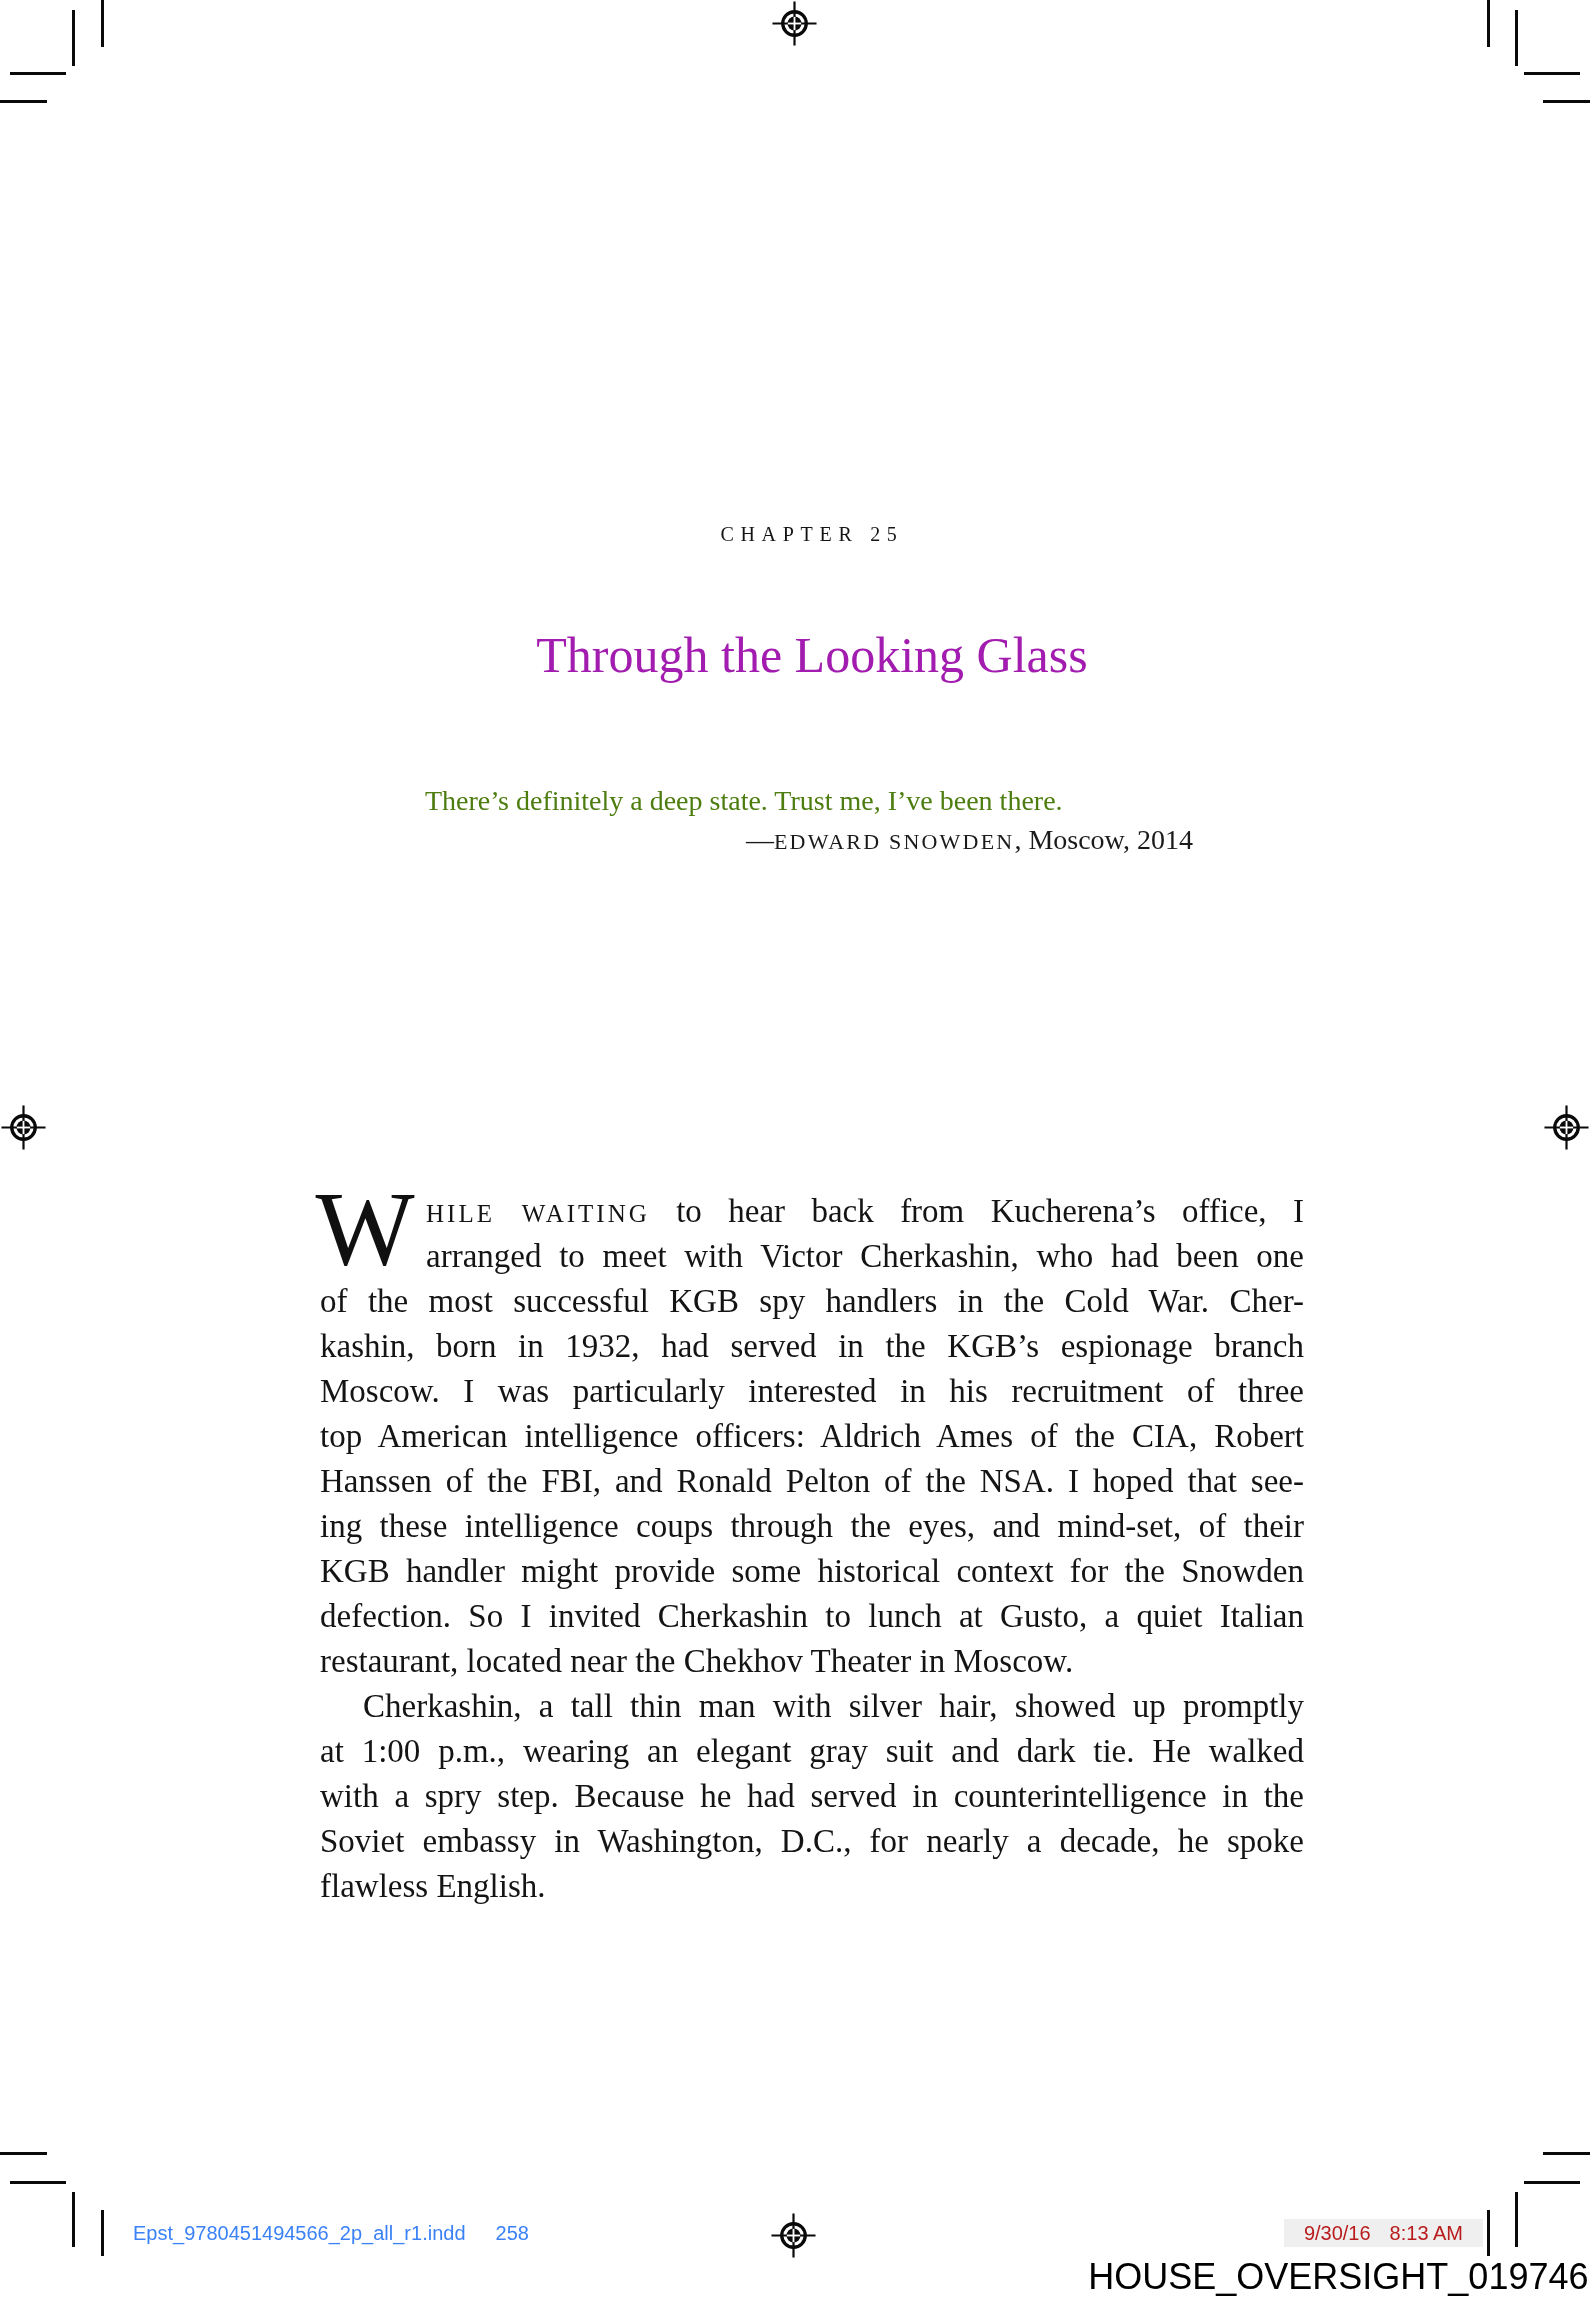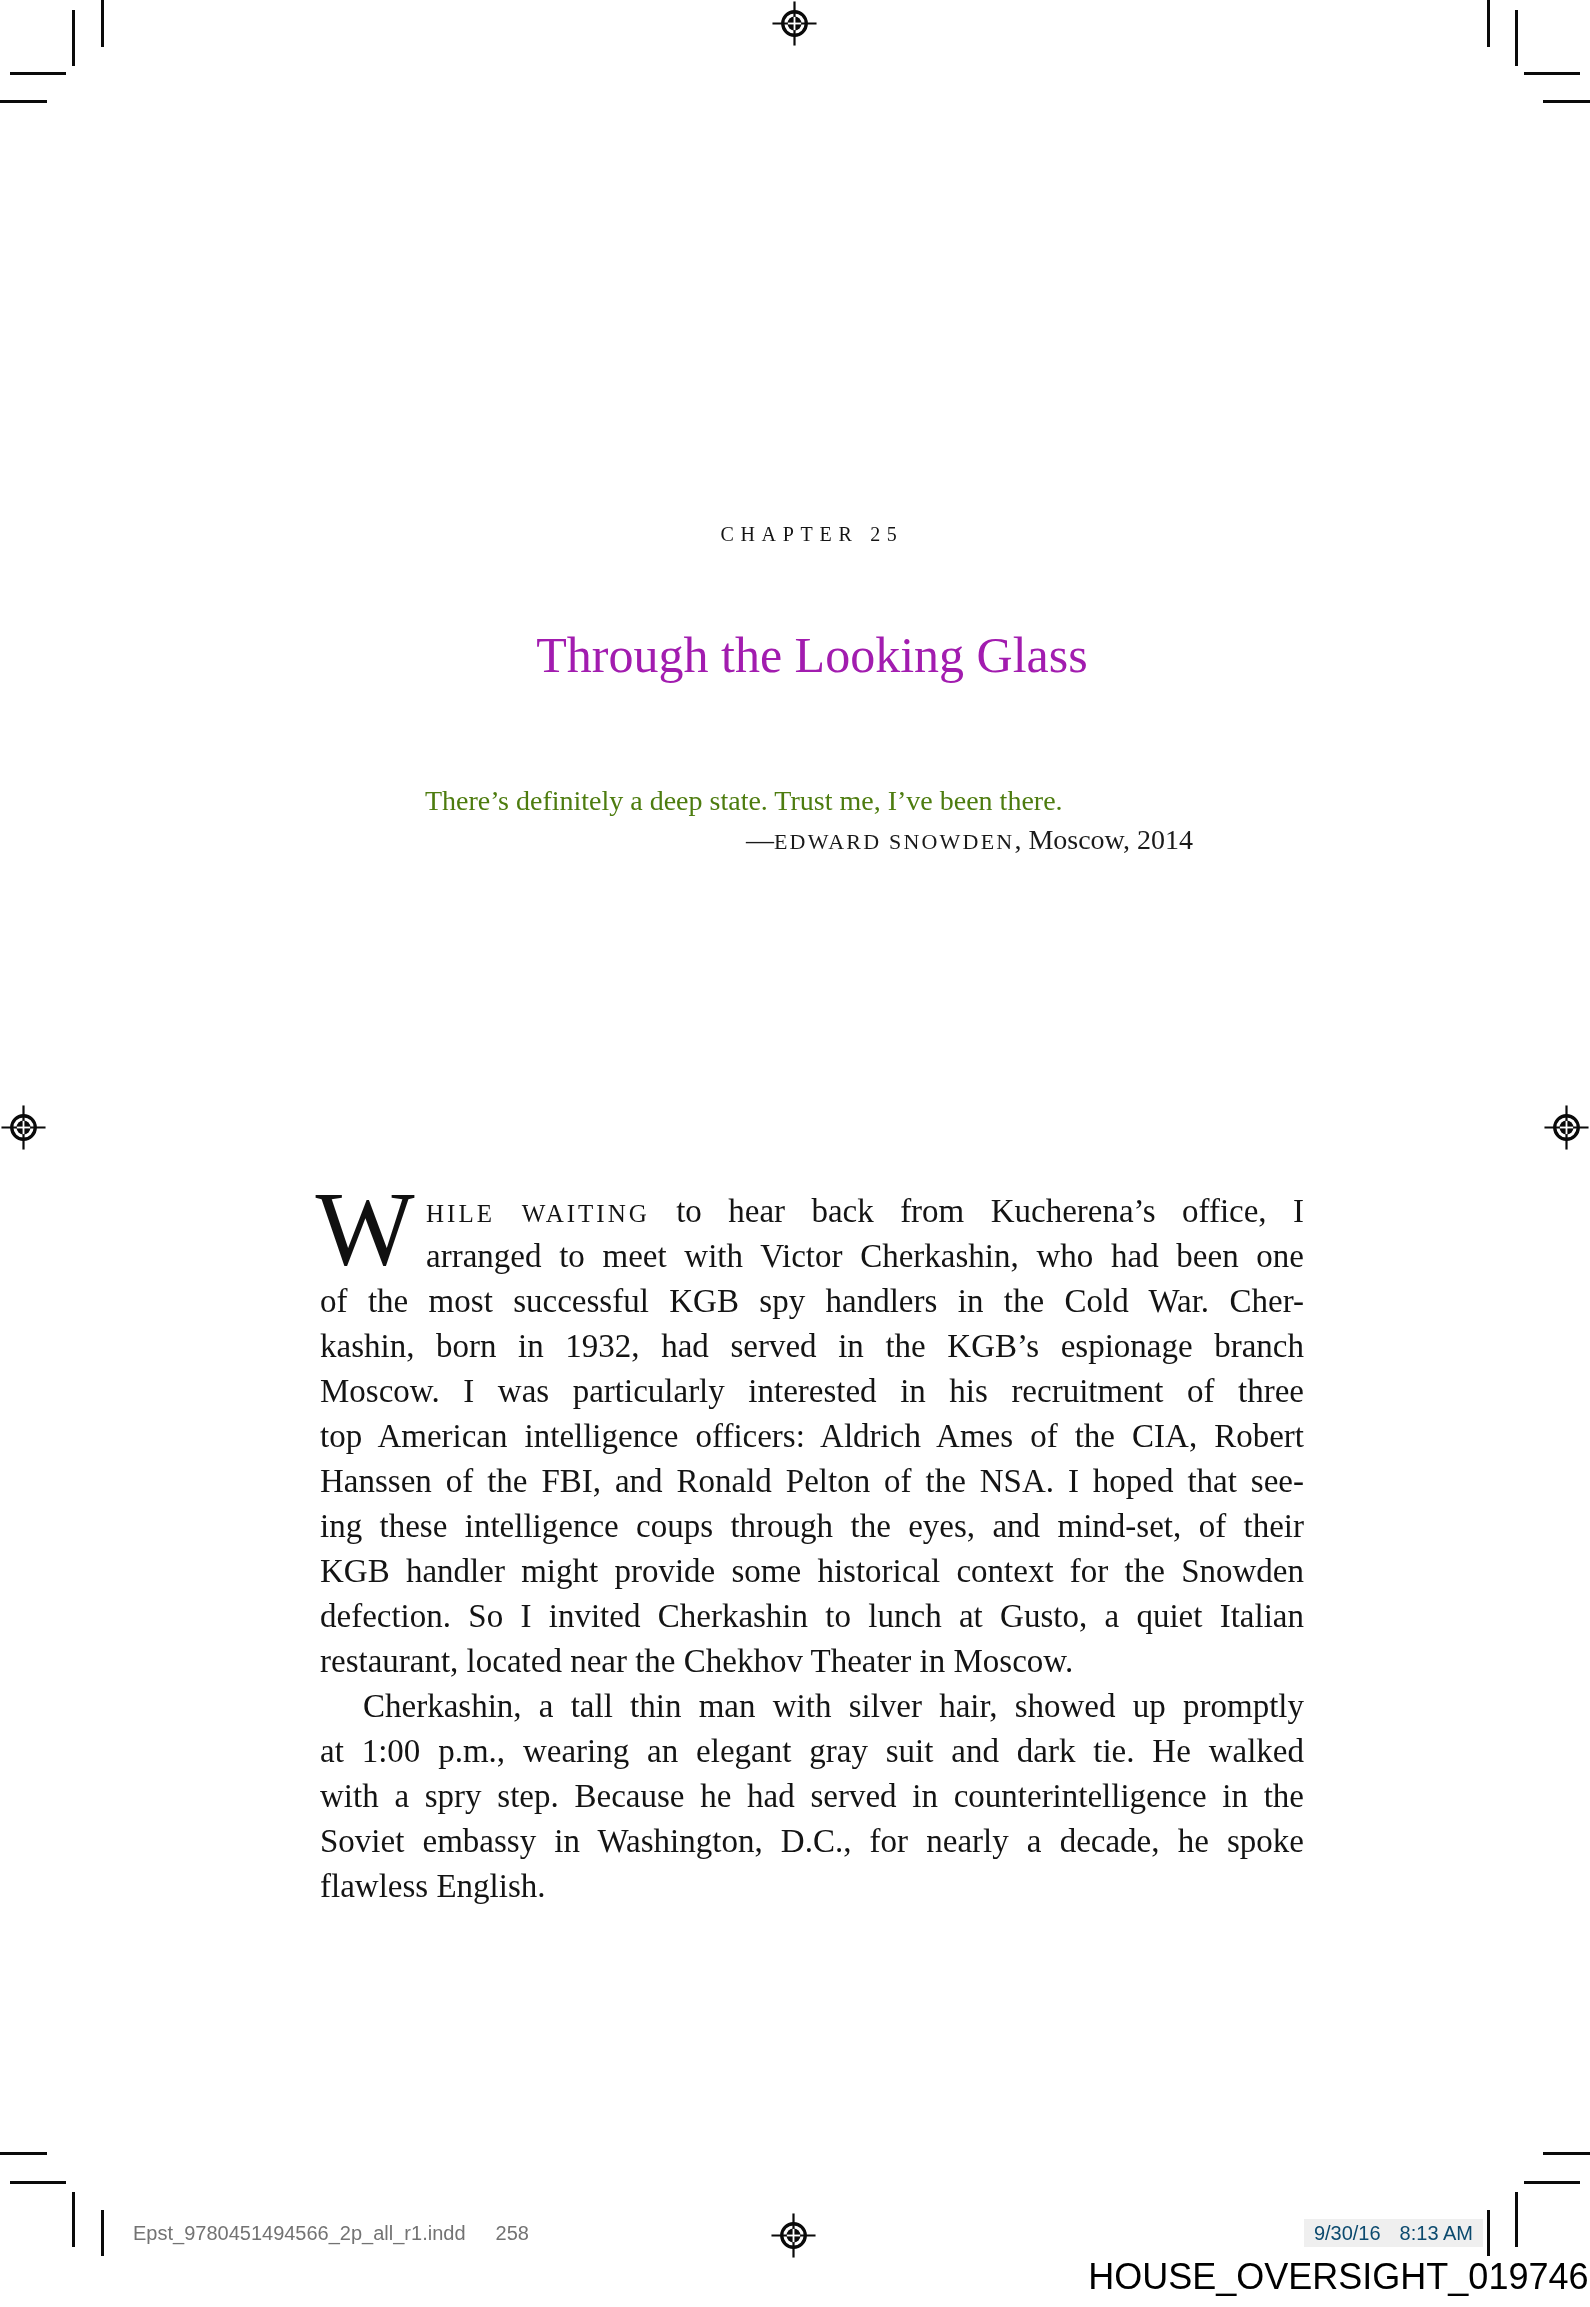--- a/index.html
+++ b/index.html
@@ -53,28 +53,28 @@
   .pind { text-indent: 43px; }
   .sc { font-size: 25px; letter-spacing: 3px; }
   .dropcap {
     position: absolute; left: -4.4px; top: -12.6px;
     font-size: 105px; line-height: 1; color: #101010;
   }
   
   .slug {
     position: absolute; left: 133px; top: 2219px;
     font-family: "Liberation Sans", sans-serif;
-    font-size: 20px; line-height: 28px; color: #737373; white-space: nowrap;
+    font-size: 20px; line-height: 28px; color: #3b82f6; white-space: nowrap;
   }
   .pgnum { margin-left: 30px; }
   .datetime {
     position: absolute; right: 107px; top: 2219px;
     font-family: "Liberation Sans", sans-serif;
-    font-size: 20px; line-height: 28px; color: #0c4a6e; white-space: nowrap;
-    background: #efefef; padding: 0 10px;
+    font-size: 20px; line-height: 28px; color: #b91c1c; white-space: nowrap;
+    background: #efefef; padding: 0 20px;
   }
   .time { margin-left: 19px; }
   .watermark {
     position: absolute; right: 1.5px; top: 2257px;
     font-family: "Liberation Sans", sans-serif;
     font-size: 36px; line-height: 40px; color: #000000; white-space: nowrap;
   }
 </style>
 </head>
 <body>

